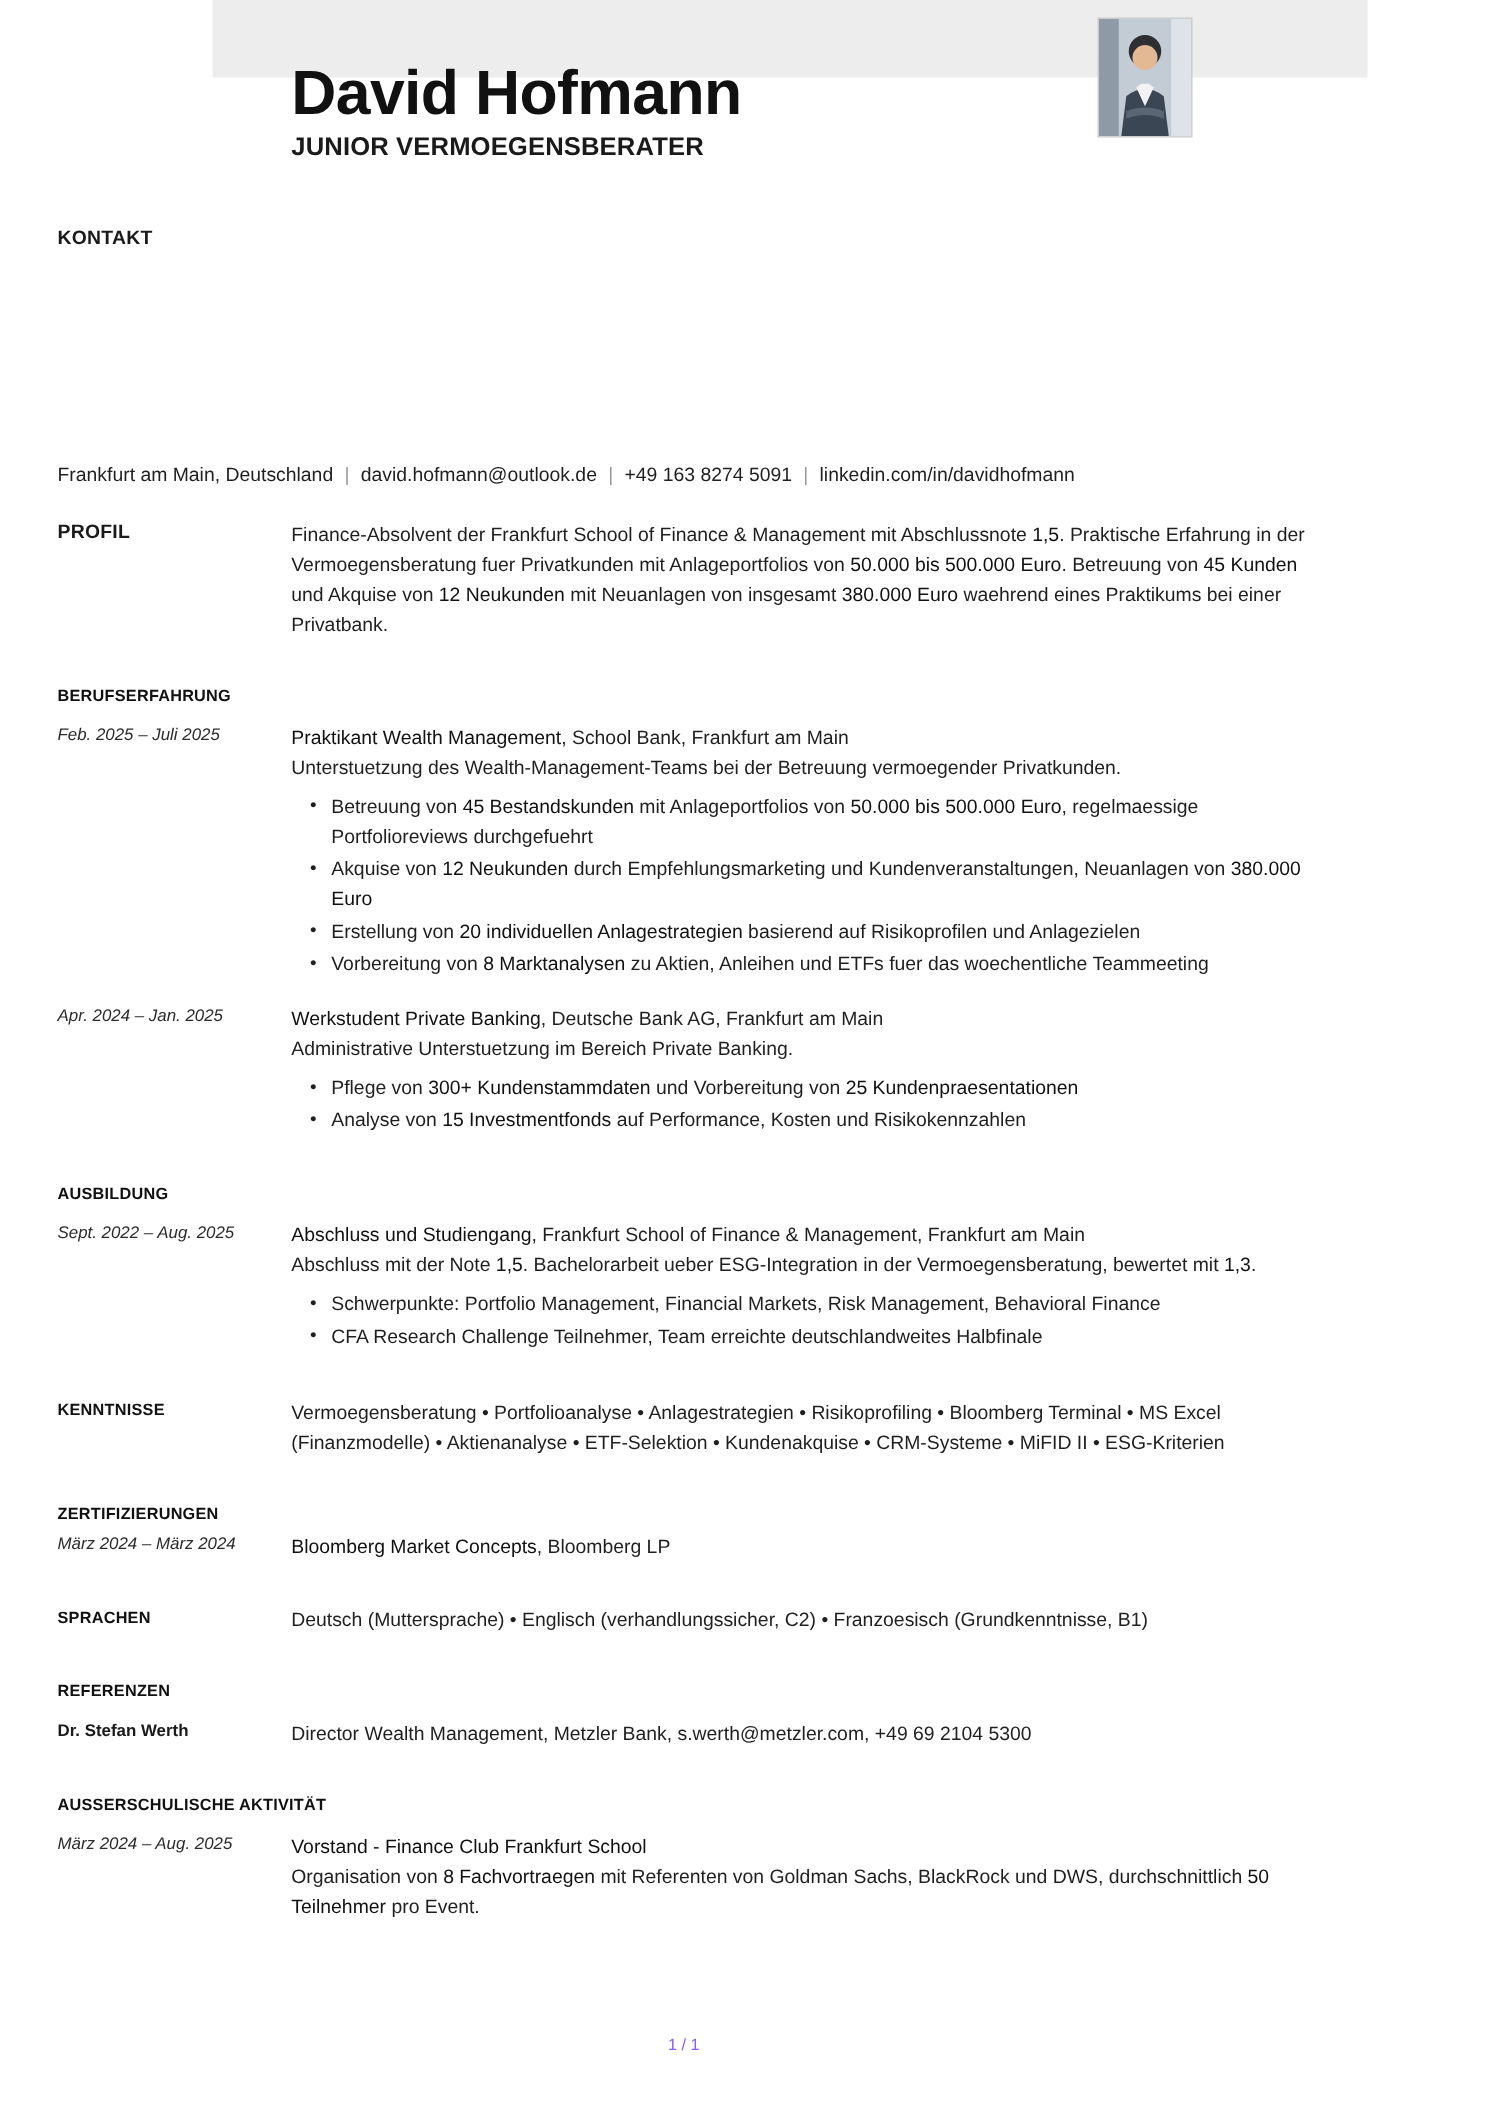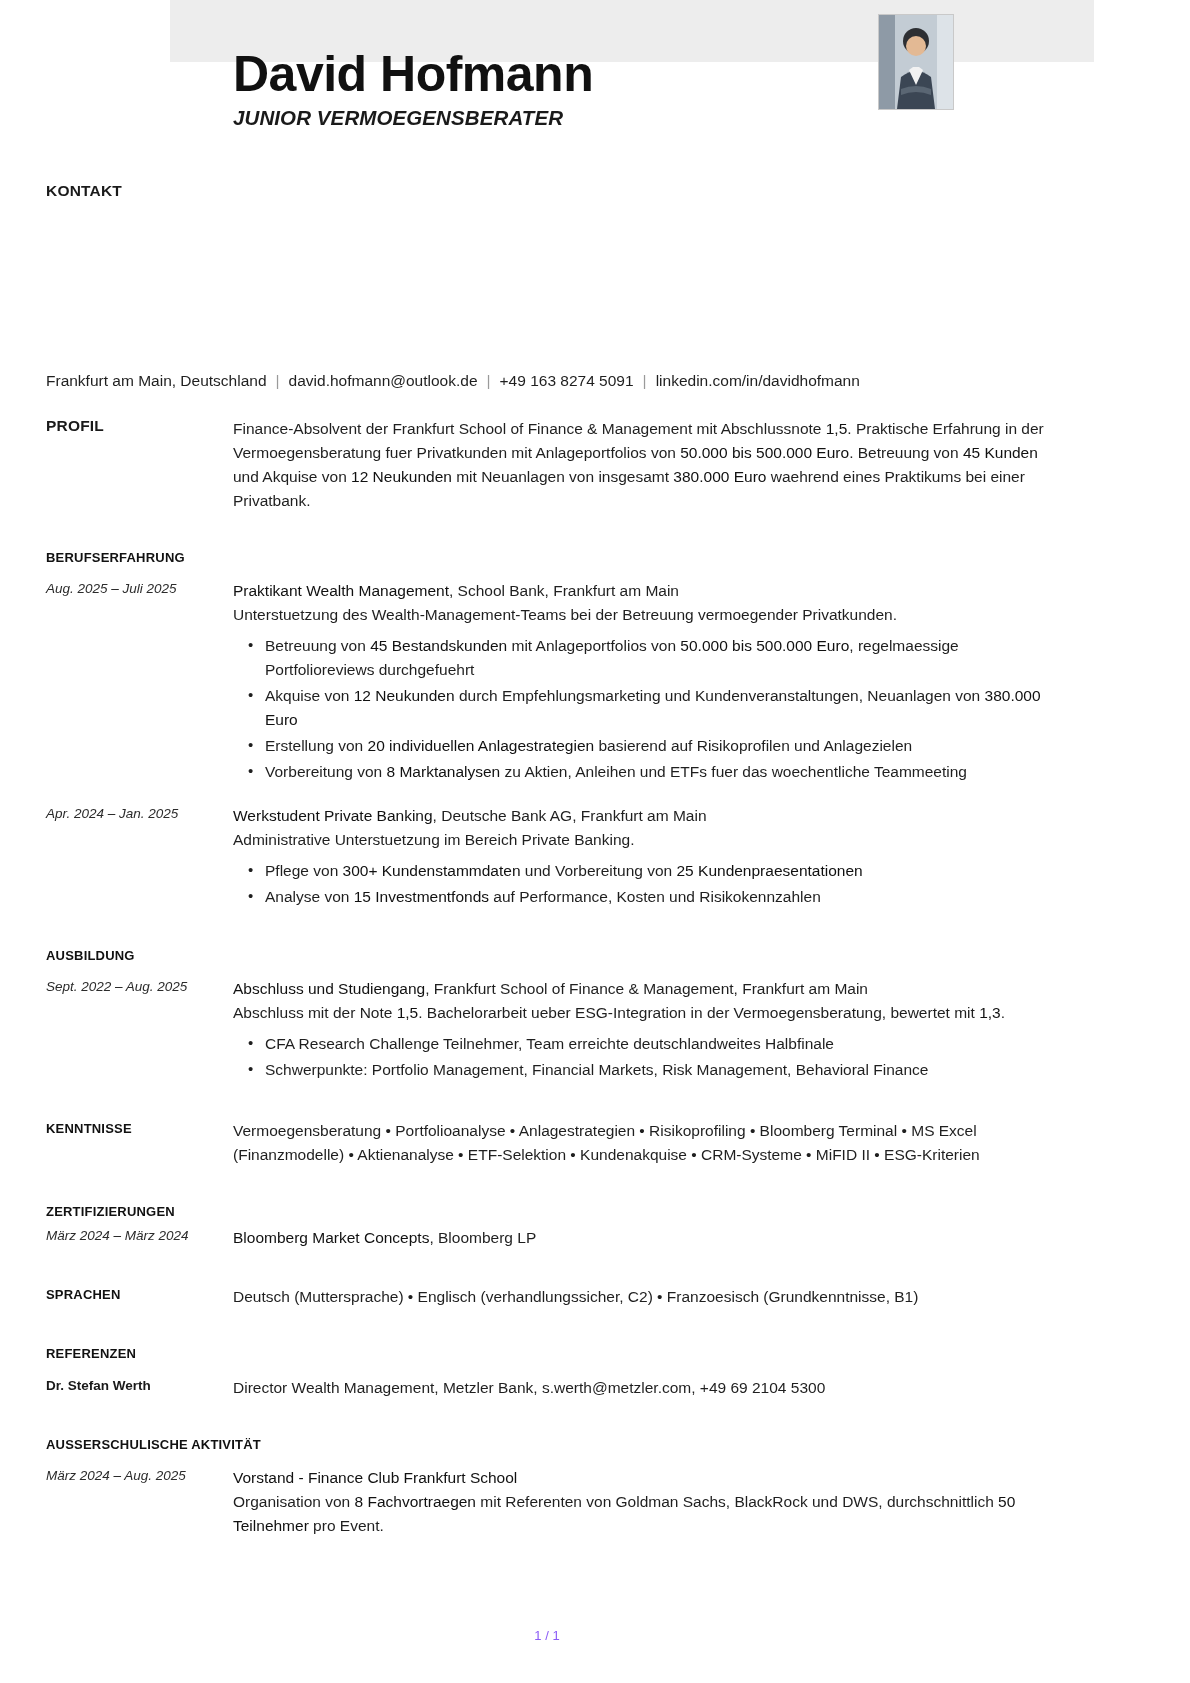--- a/index.html
+++ b/index.html
@@ -46,21 +46,20 @@
     line-height: 1.06;
     color: #111111;
     margin: 0;
   }
   .job-title {
     font-size: 20.5px;
     font-weight: bold;
     letter-spacing: 0.1px;
     color: #1a1a1a;
     margin: 5px 0 0 0;
-    font-style: italic;
   }
   .photo {
     position: absolute;
     right: 94px;
     top: 14px;
     width: 74px;
     height: 94px;
     border: 1px solid #c9c9c9;
     background: linear-gradient(160deg, #b7c3ce 0%, #9fb0bf 40%, #cdd6de 100%);
     overflow: hidden;
@@ -205,21 +204,21 @@
     <div class="mt-section">
       <div class="row">
         <div class="label-col">
           <span class="section-head">BERUFSERFAHRUNG</span>
         </div>
         <div class="body-col"></div>
       </div>
 
       <div class="row mt-entry-s entry">
         <div class="label-col">
-          <span class="date">Aug. 2025 – Juli 2025</span>
+          <span class="date">Feb. 2025 – Juli 2025</span>
         </div>
         <div class="body-col">
           <p><span class="b">Praktikant Wealth Management</span><span>, School Bank, Frankfurt am Main</span></p>
           <p>Unterstuetzung des Wealth-Management-Teams bei der Betreuung vermoegender Privatkunden.</p>
           <ul class="bullets">
             <li><span>Betreuung von </span><span class="b">45 Bestandskunden</span><span> mit Anlageportfolios von </span><span class="b">50.000 bis 500.000 Euro</span><span>, regelmaessige Portfolioreviews durchgefuehrt</span></li>
             <li><span>Akquise von </span><span class="b">12 Neukunden</span><span> durch Empfehlungsmarketing und Kundenveranstaltungen, Neuanlagen von </span><span class="b">380.000 Euro</span><span></span></li>
             <li><span>Erstellung von </span><span class="b">20 individuellen Anlagestrategien</span><span> basierend auf Risikoprofilen und Anlagezielen</span></li>
             <li><span>Vorbereitung von </span><span class="b">8 Marktanalysen</span><span> zu Aktien, Anleihen und ETFs fuer das woechentliche Teammeeting</span></li>
           </ul>
@@ -250,22 +249,22 @@
       </div>
 
       <div class="row mt-entry-s entry">
         <div class="label-col">
           <span class="date">Sept. 2022 – Aug. 2025</span>
         </div>
         <div class="body-col">
           <p><span class="b">Abschluss und Studiengang</span><span>, Frankfurt School of Finance &amp; Management, Frankfurt am Main</span></p>
           <p><span>Abschluss mit der Note </span><span class="b">1,5</span><span>. Bachelorarbeit ueber ESG-Integration in der Vermoegensberatung, bewertet mit </span><span class="b">1,3</span><span>.</span></p>
           <ul class="bullets">
+            <li>Schwerpunkte: Portfolio Management, Financial Markets, Risk Management, Behavioral Finance</li>
             <li>CFA Research Challenge Teilnehmer, Team erreichte deutschlandweites Halbfinale</li>
-            <li>Schwerpunkte: Portfolio Management, Financial Markets, Risk Management, Behavioral Finance</li>
           </ul>
         </div>
       </div>
     </div>
 
     <div class="row mt-section">
       <div class="label-col">
         <span class="section-head">KENNTNISSE</span>
       </div>
       <div class="body-col">

